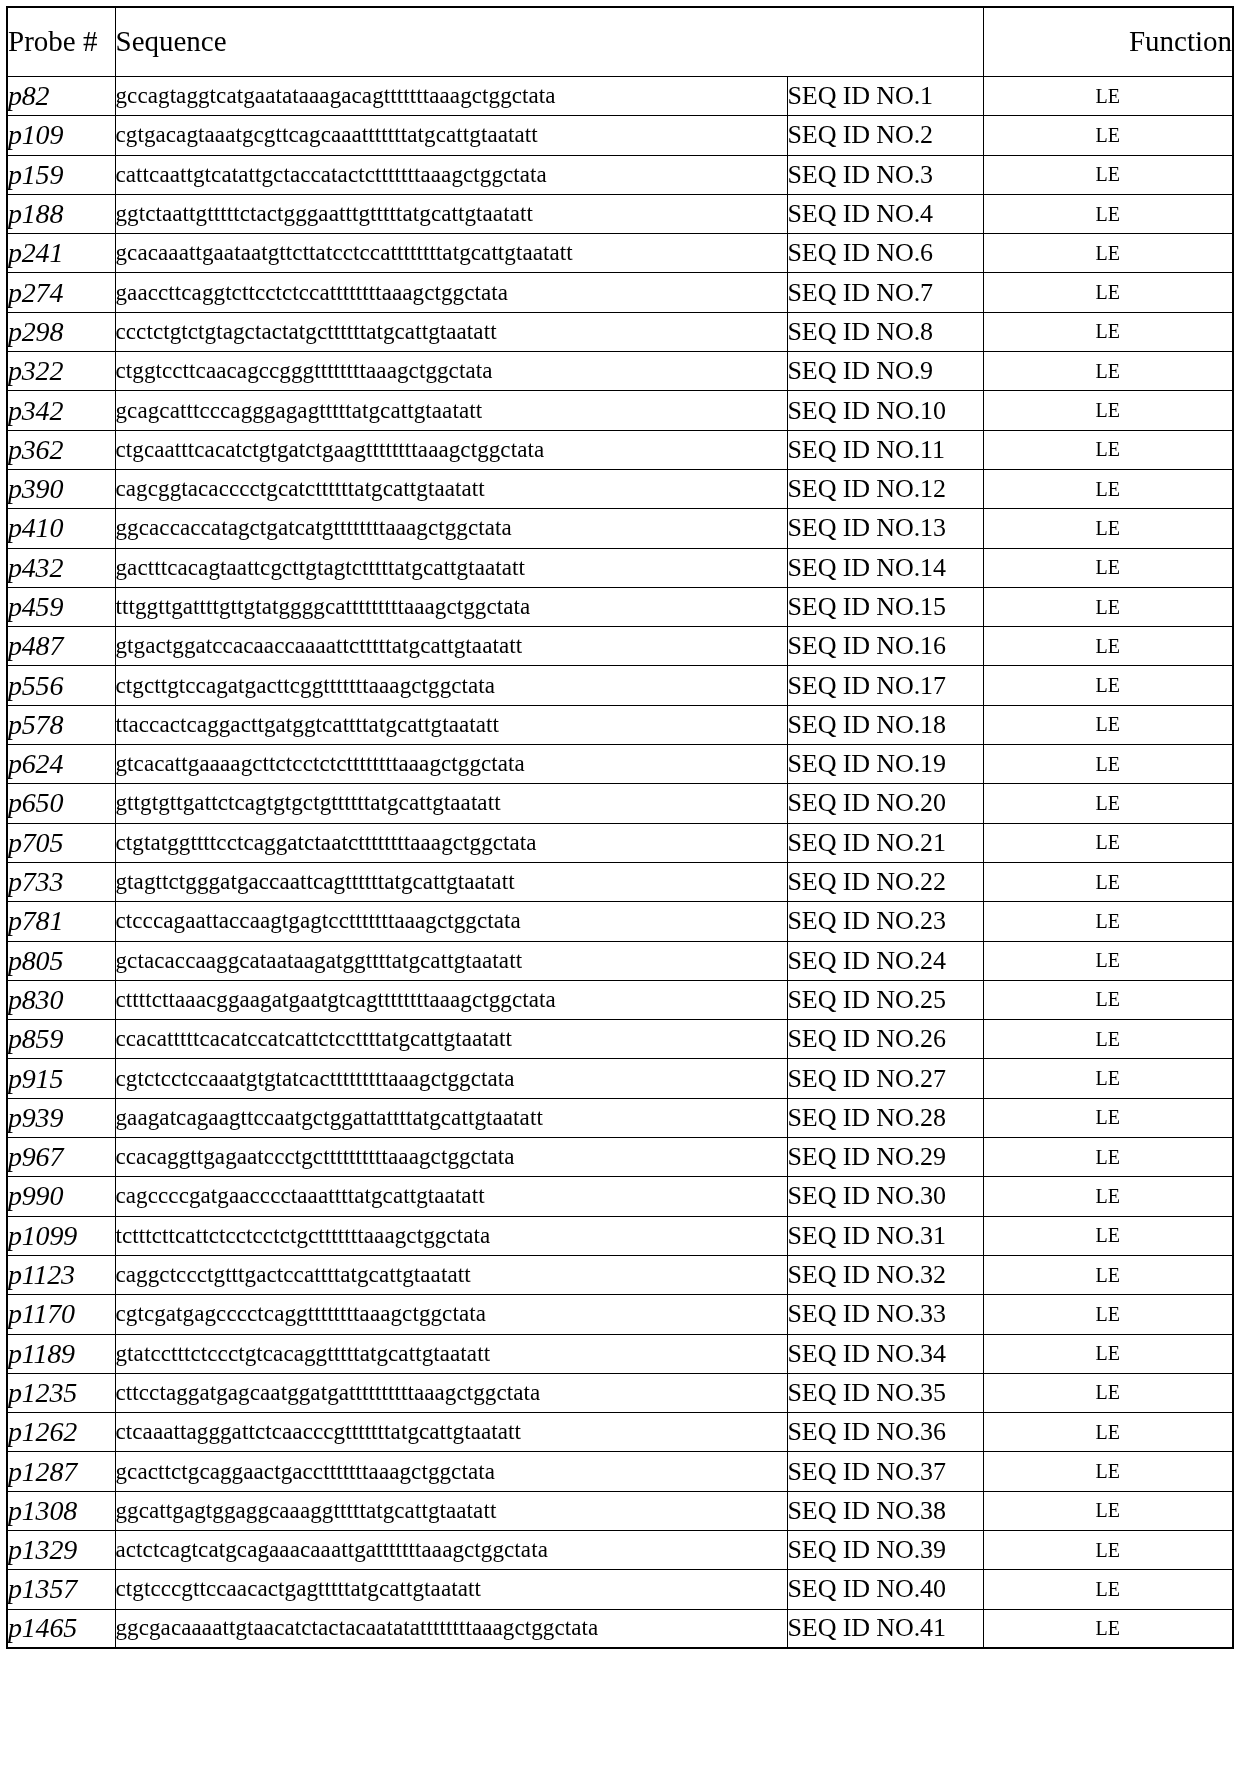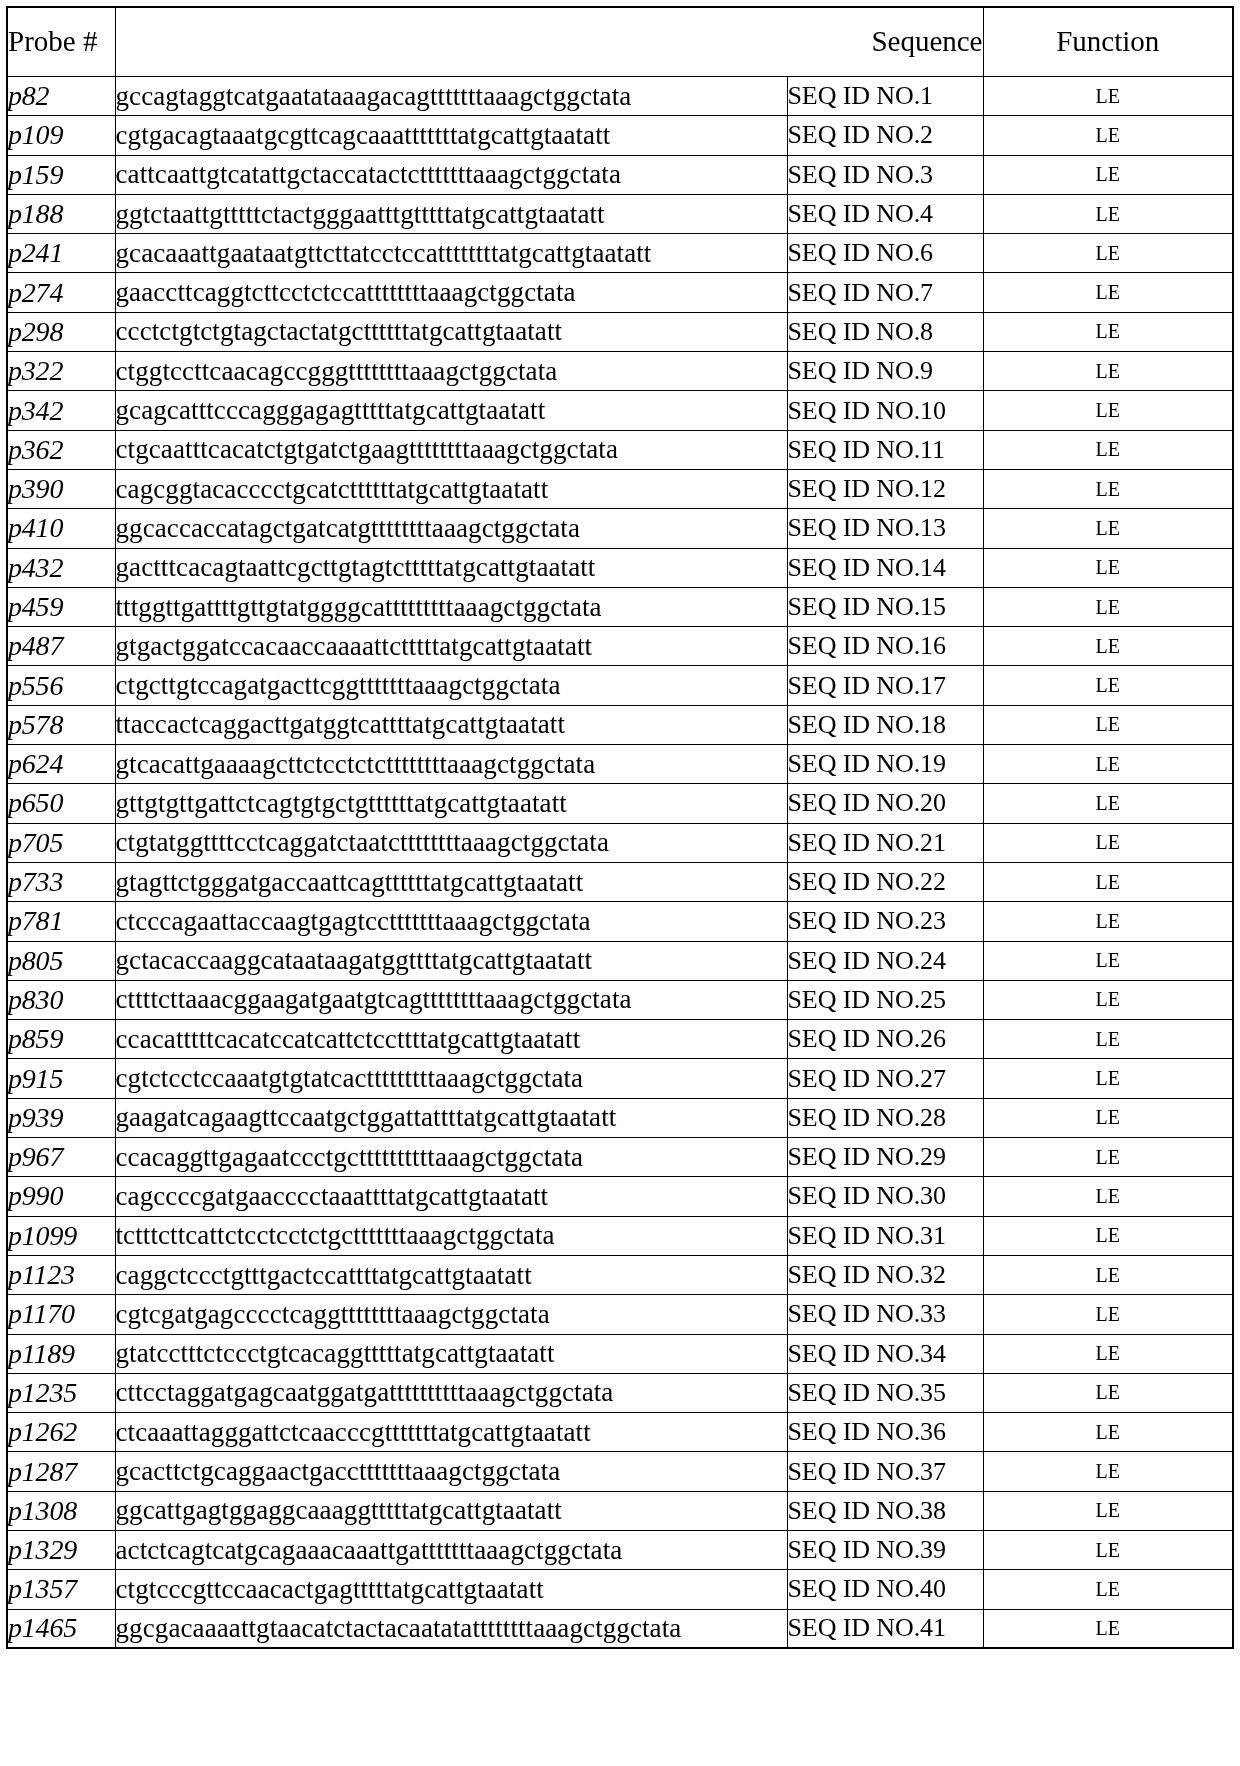--- a/index.html
+++ b/index.html
@@ -45,37 +45,37 @@
     height: 68px;
     font-weight: normal;
     font-size: 29px;
     line-height: 1.1;
   }
   th.h-probe {
     text-align: left;
     padding-left: 5px;
   }
   th.h-seq {
+    text-align: left;
+  }
+  th.h-func {
     text-align: right;
-  }
-  th.h-func {
-    text-align: center;
     padding-left: 7px;
   }
   
   tbody tr { height: 39.3px; }
   td.t-probe {
     font-size: 28px;
     text-align: left;
     padding-left: 4px;
     letter-spacing: -0.2px;
     font-style: italic;
   }
   td.t-seq {
-    font-size: 27px;
+    font-size: 23px;
     text-align: left;
     padding-left: 7px;
     letter-spacing: 0.1px;
   }
   td.t-seqid {
     font-size: 26px;
     text-align: left;
     padding-left: 5px;
     letter-spacing: -0.1px;
     font-family: Liberation Serif, serif;

